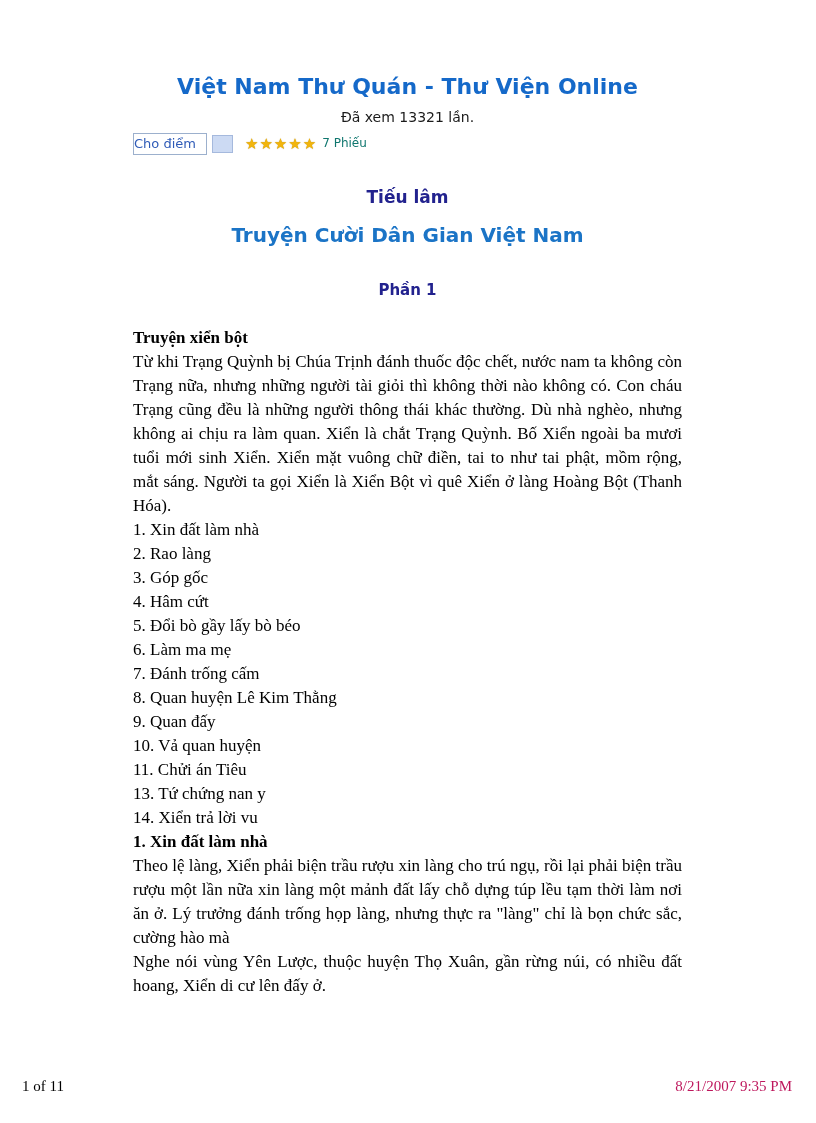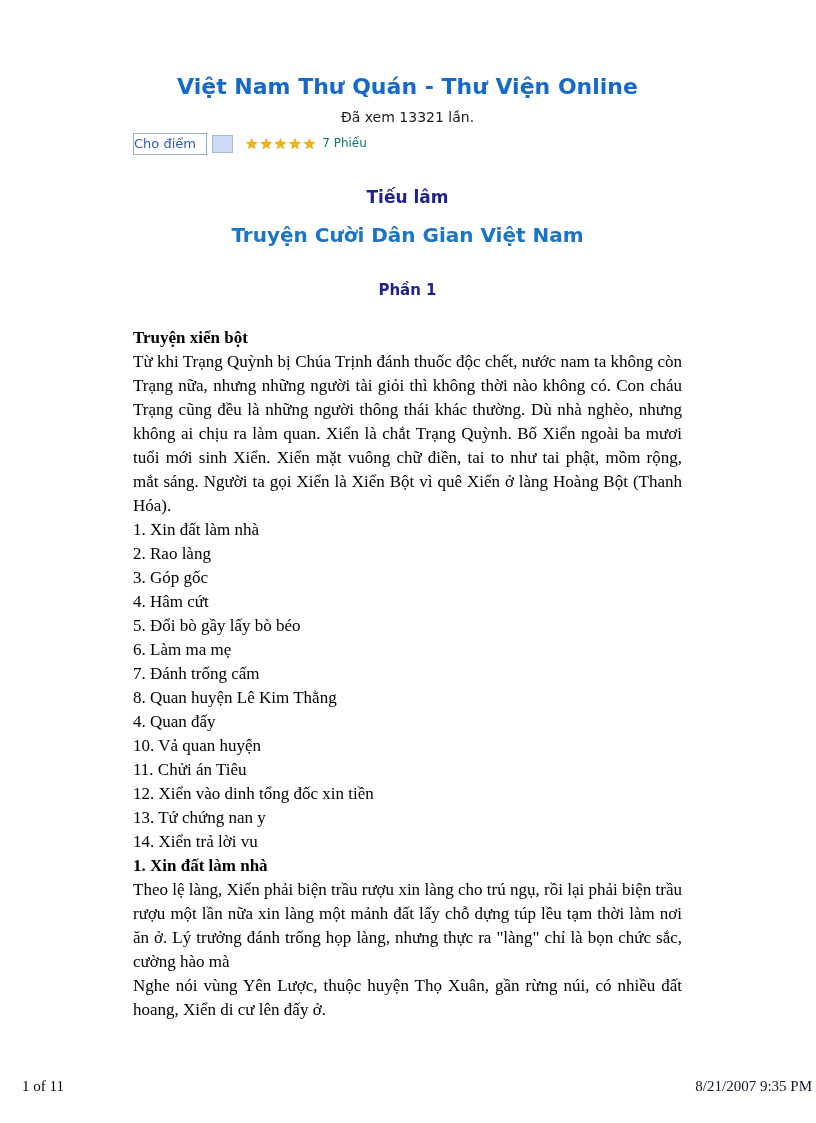--- a/index.html
+++ b/index.html
@@ -107,23 +107,23 @@
   .body-text .bold-line { font-weight: bold; }
   .body-text .para { text-align: justify; }
   .toc-line { text-align: left; }
 
   .footer-left {
     position: absolute; left: 22px; bottom: 28px;
     font: 15px/1.2 "Liberation Serif", serif;
     color: #000000;
   }
   .footer-right {
-    position: absolute; right: 4px; bottom: 28px;
+    position: absolute; right: 24px; bottom: 28px;
     font: 15px/1.2 "Liberation Serif", serif;
-    color: #0f172a;
+    color: #be185d;
   }
 </style>
 </head>
 <body>
 
 <div class="page">
 
 
   <div class="content">
 
@@ -157,24 +157,23 @@
       <div class="para">Từ khi Trạng Quỳnh bị Chúa Trịnh đánh thuốc độc chết, nước nam ta không còn Trạng nữa, nhưng những người tài giỏi thì không thời nào không có. Con cháu Trạng cũng đều là những người thông thái khác thường. Dù nhà nghèo, nhưng không ai chịu ra làm quan. Xiển là chắt Trạng Quỳnh. Bố Xiển ngoài ba mươi tuổi mới sinh Xiển. Xiển mặt vuông chữ điền, tai to như tai phật, mồm rộng, mắt sáng. Người ta gọi Xiển là Xiển Bột vì quê Xiển ở làng Hoàng Bột (Thanh Hóa).</div>
 
       <div class="toc-line">1. Xin đất làm nhà</div>
       <div class="toc-line">2. Rao làng</div>
       <div class="toc-line">3. Góp gốc</div>
       <div class="toc-line">4. Hâm cứt</div>
       <div class="toc-line">5. Đổi bò gầy lấy bò béo</div>
       <div class="toc-line">6. Làm ma mẹ</div>
       <div class="toc-line">7. Đánh trống cấm</div>
       <div class="toc-line">8. Quan huyện Lê Kim Thằng</div>
-      <div class="toc-line">4. Quan đấy</div>
+      <div class="toc-line">9. Quan đấy</div>
       <div class="toc-line">10. Vả quan huyện</div>
       <div class="toc-line">11. Chửi án Tiêu</div>
-      <div class="toc-line">12. Xiển vào dinh tổng đốc xin tiền</div>
       <div class="toc-line">13. Tứ chứng nan y</div>
       <div class="toc-line">14. Xiển trả lời vu</div>
 
       <div class="bold-line">1. Xin đất làm nhà</div>
 
       <div class="para">Theo lệ làng, Xiển phải biện trầu rượu xin làng cho trú ngụ, rồi lại phải biện trầu rượu một lần nữa xin làng một mảnh đất lấy chỗ dựng túp lều tạm thời làm nơi ăn ở. Lý trưởng đánh trống họp làng, nhưng thực ra "làng" chỉ là bọn chức sắc, cường hào mà</div>
 
       <div class="para">Nghe nói vùng Yên Lược, thuộc huyện Thọ Xuân, gần rừng núi, có nhiều đất hoang, Xiển di cư lên đấy ở.</div>
 
     </div>

